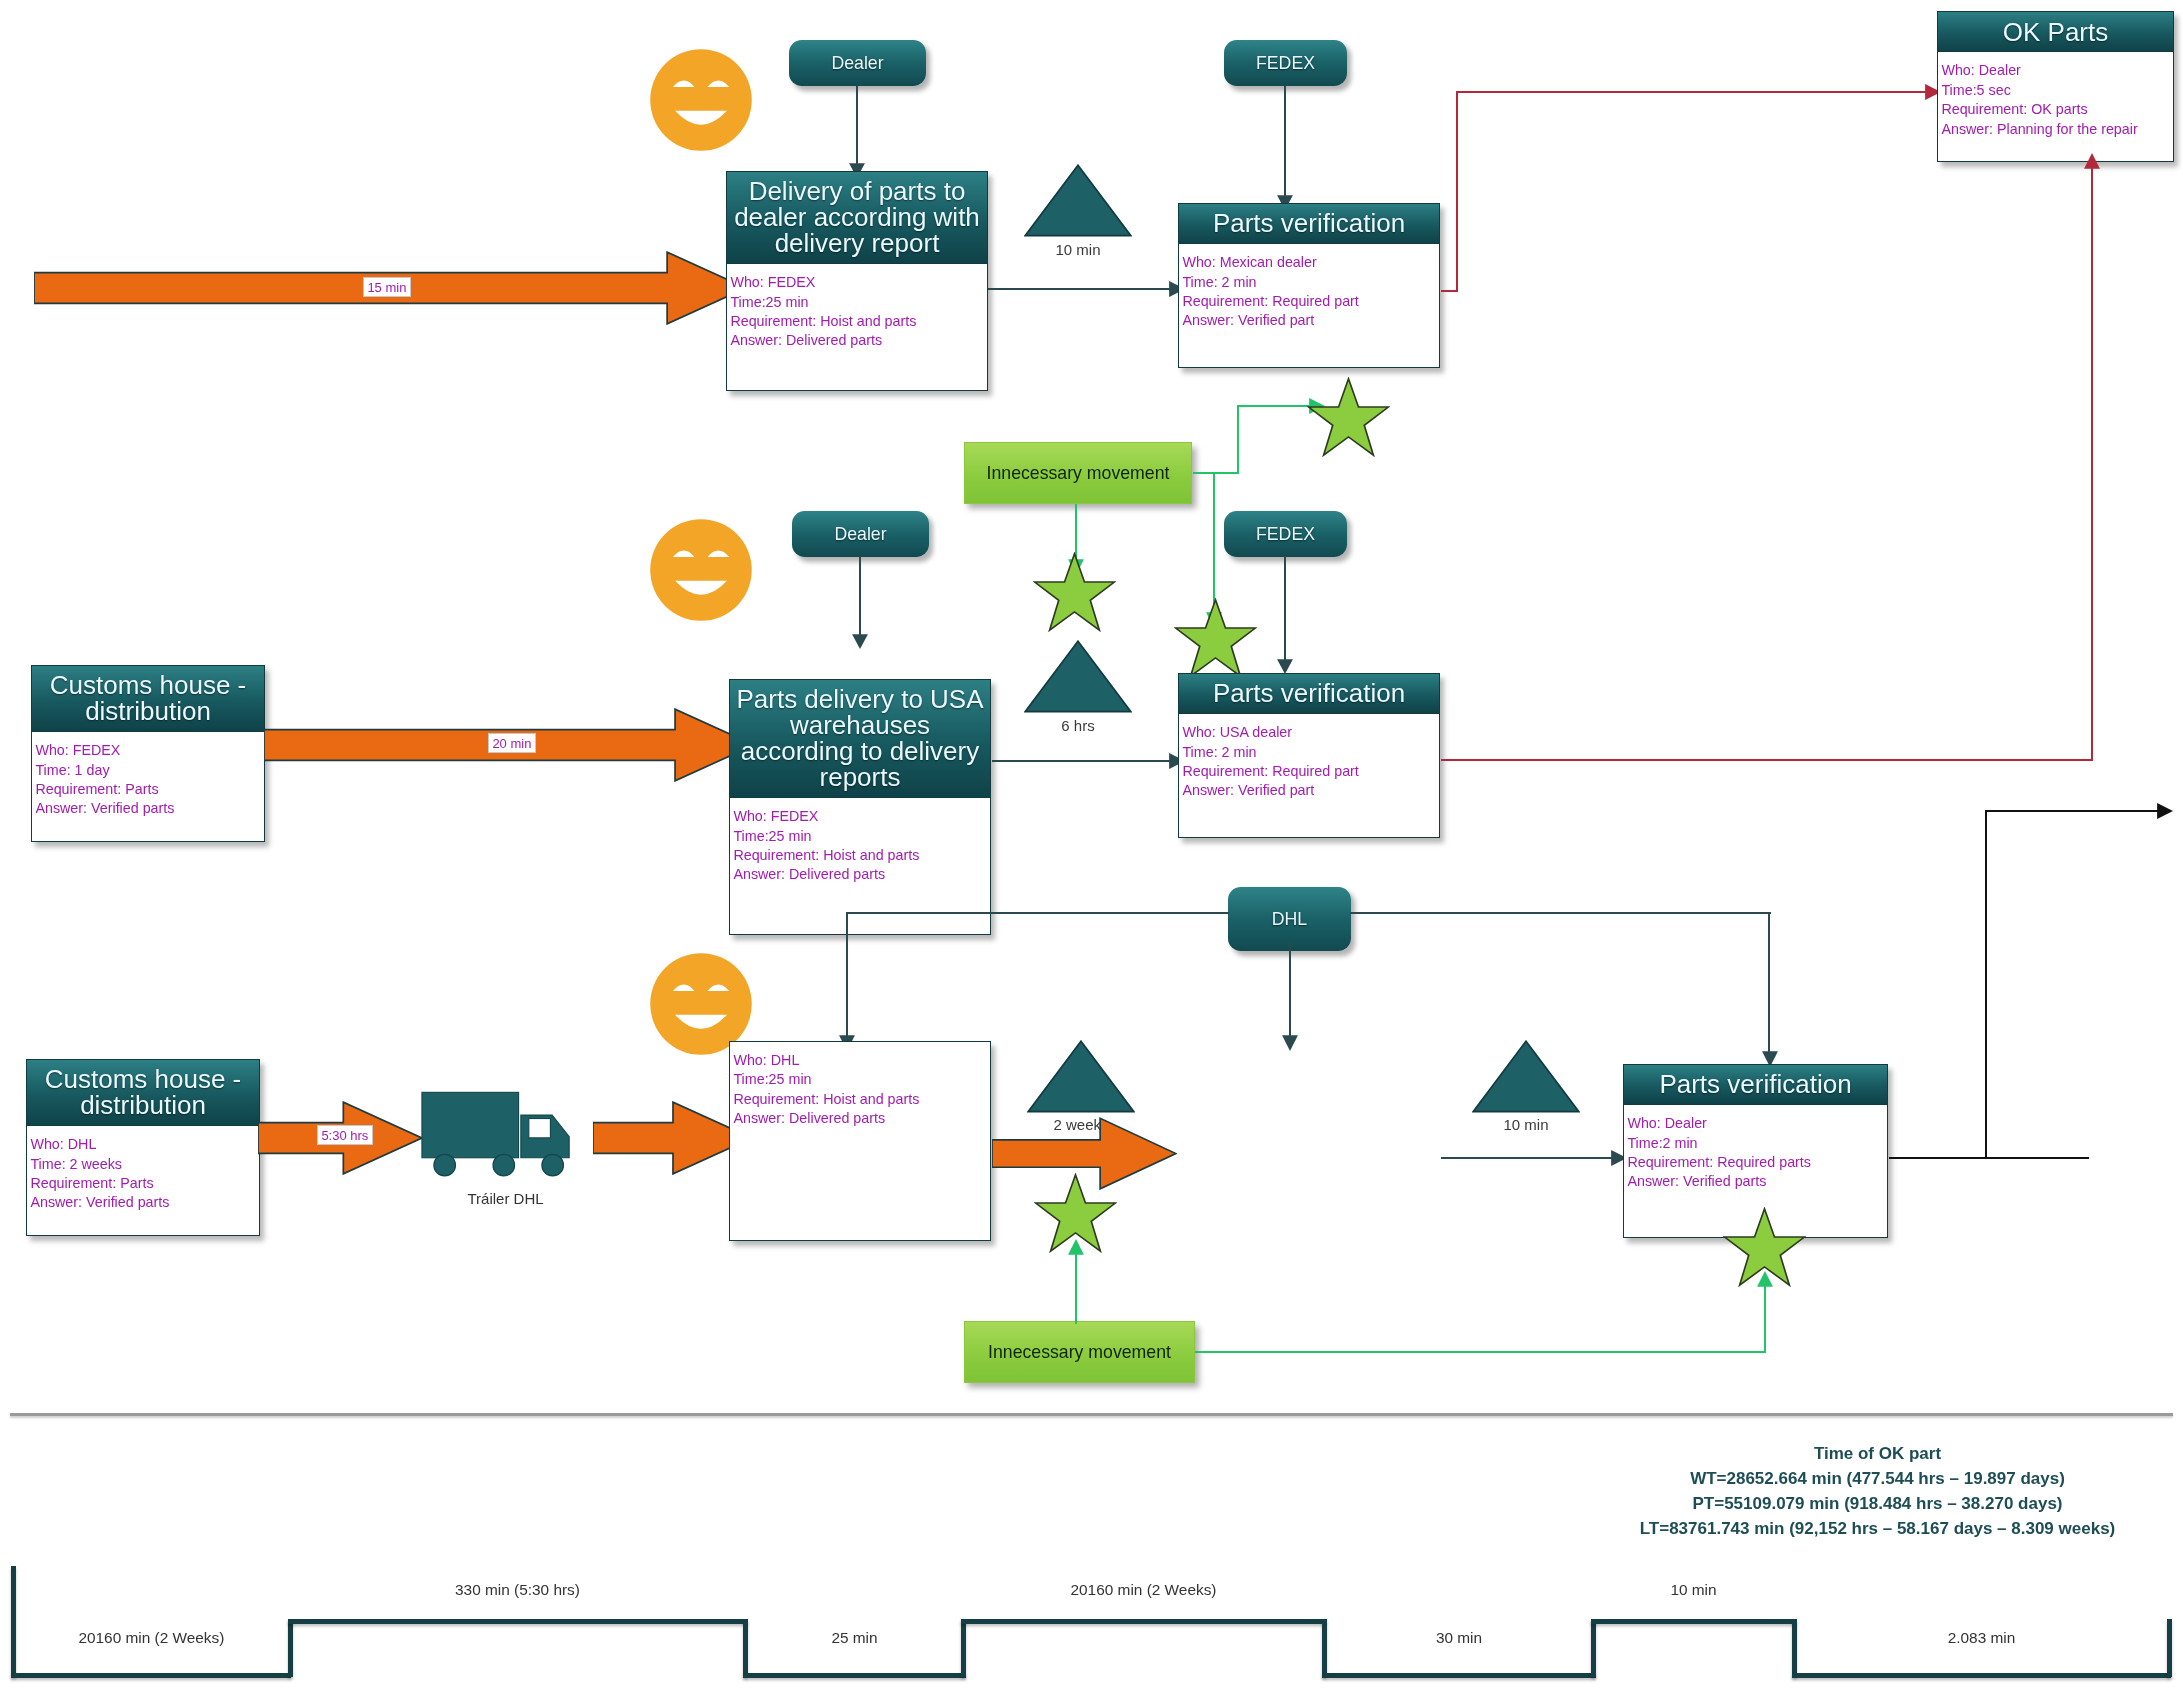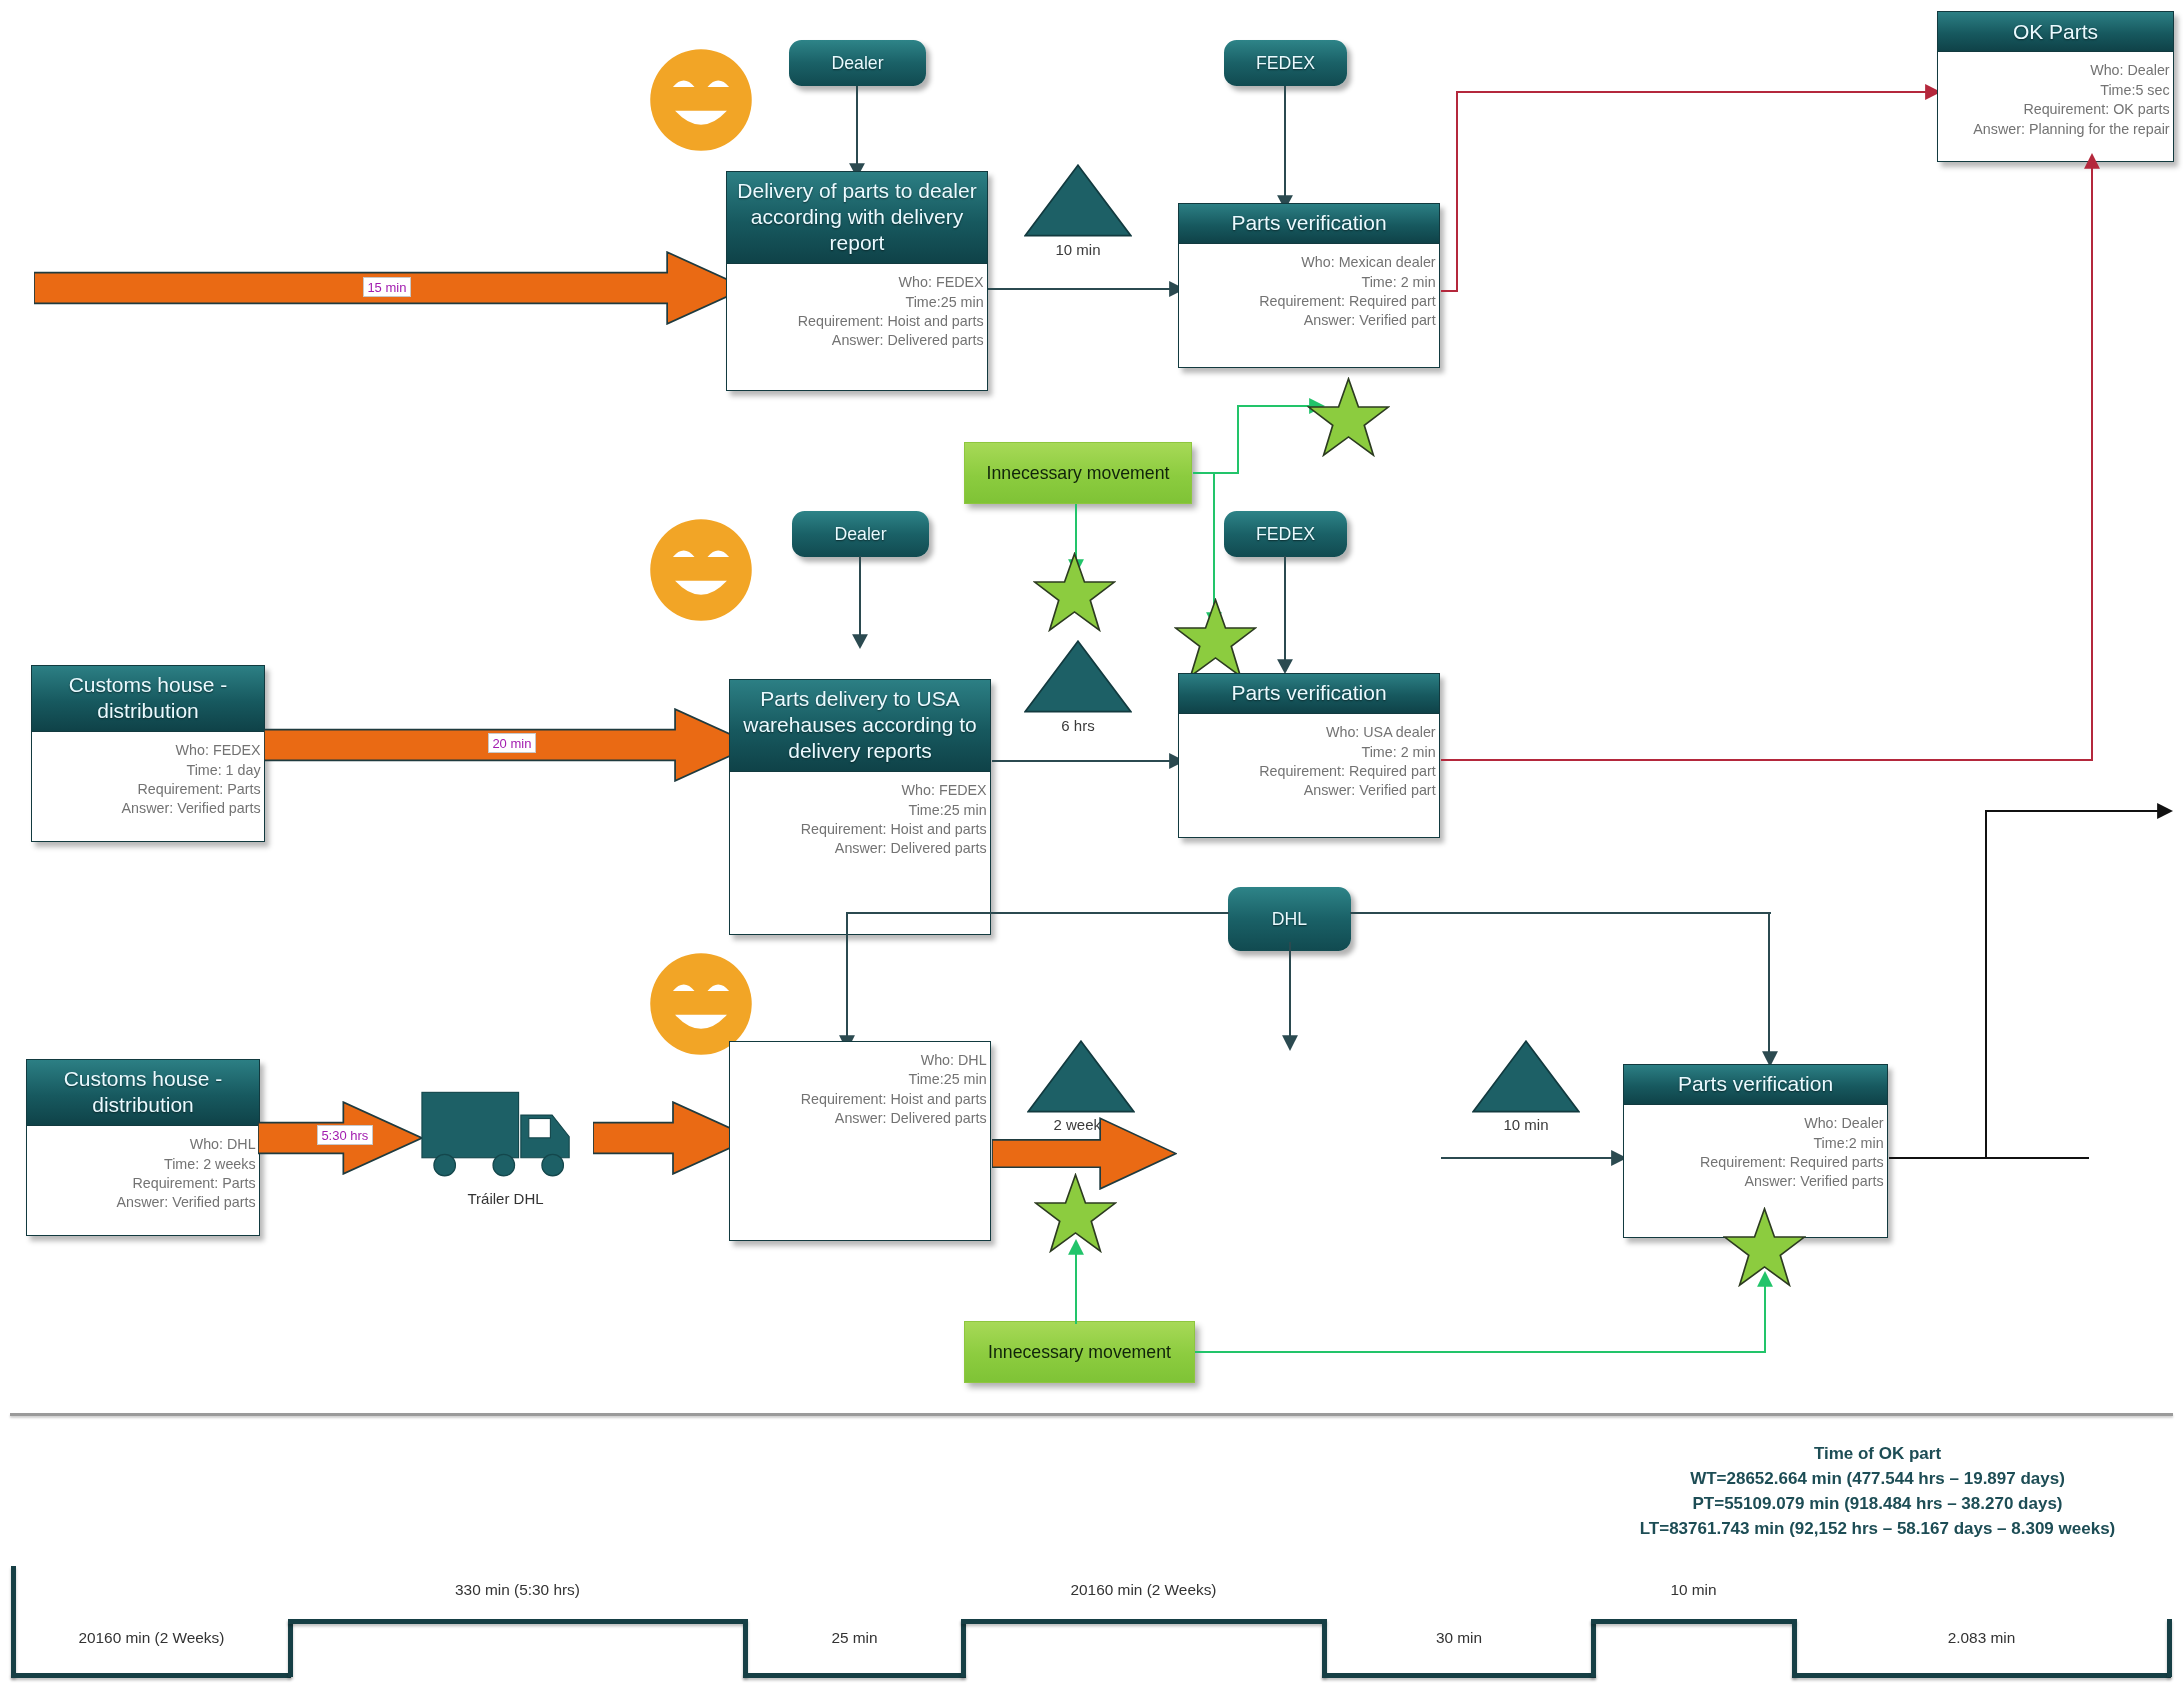--- a/index.html
+++ b/index.html
@@ -6,24 +6,24 @@
   body{font-family:"Liberation Sans","DejaVu Sans",sans-serif;}
   #stage{position:relative;width:2183px;height:1704px;background:#fff;overflow:hidden;}
 
   
   .abs{position:absolute;box-sizing:border-box;}
 
   
   .pbox{position:absolute;box-sizing:border-box;border:1.7px solid #123a3f;
         background:#ffffff;box-shadow:4px 4.6px 5.1px rgba(0,0,0,.28);}
   .pbox .hd{background:linear-gradient(180deg,#2c7f84 0%,#17595f 55%,#0f4248 100%);
-        color:#eafaff;text-align:center;font-size:21px;line-height:26px;
+        color:#eafaff;text-align:center;font-size:26px;line-height:26px;
         padding:6.3px 4.6px 6.8px 4.6px;text-shadow:0 1.1px 1.7px rgba(0,0,0,.5);
         border-bottom:1.7px solid #123a3f;}
-  .pbox .bd{color:#737373;text-align:right;font-size:14.3px;line-height:19.4px;
+  .pbox .bd{color:#a21caf;text-align:left;font-size:14.3px;line-height:19.4px;
         padding:9px 3.4px 5.7px 3.4px;}
   .pbox .bd div{white-space:nowrap;}
 
   
   .pill{position:absolute;box-sizing:border-box;border-radius:12.6px;
         background:linear-gradient(180deg,#2e8488 0%,#1a6167 50%,#114a50 100%);
         color:#e9fbff;font-size:17.7px;display:flex;align-items:center;
         justify-content:center;box-shadow:4px 4.6px 5.7px rgba(0,0,0,.30);
         text-shadow:0 1.1px 1.7px rgba(0,0,0,.55);}
 

